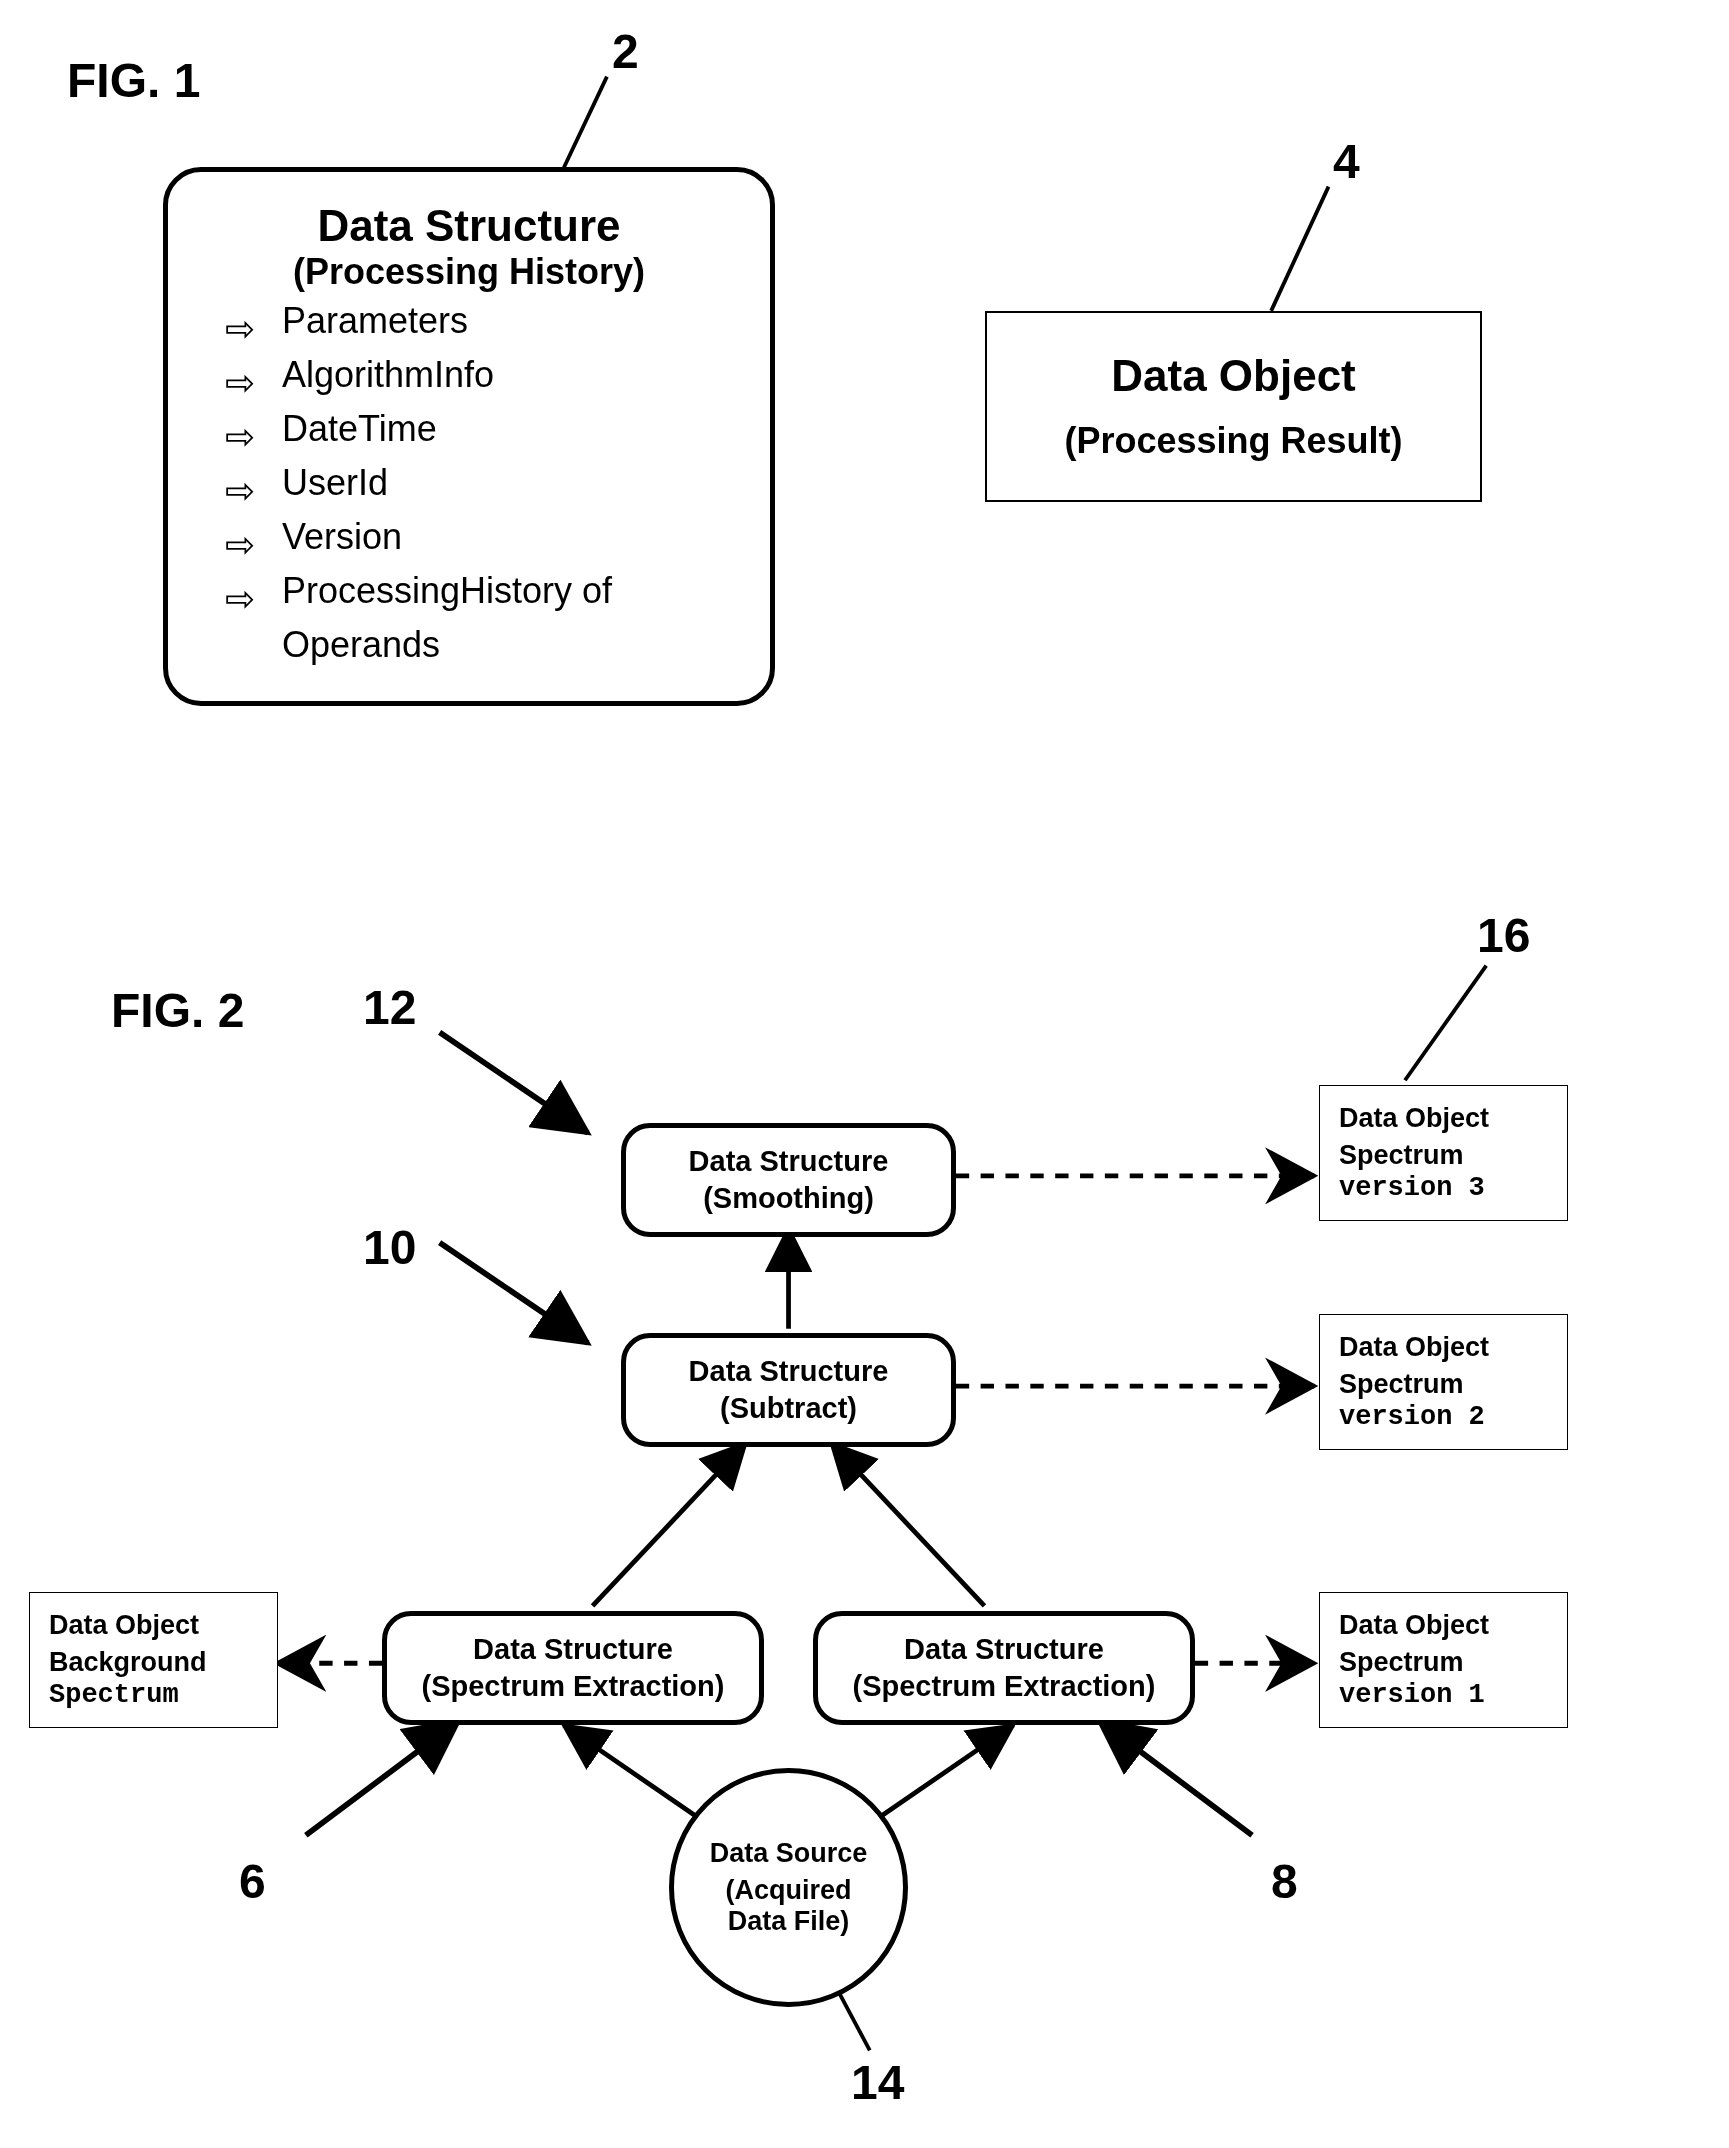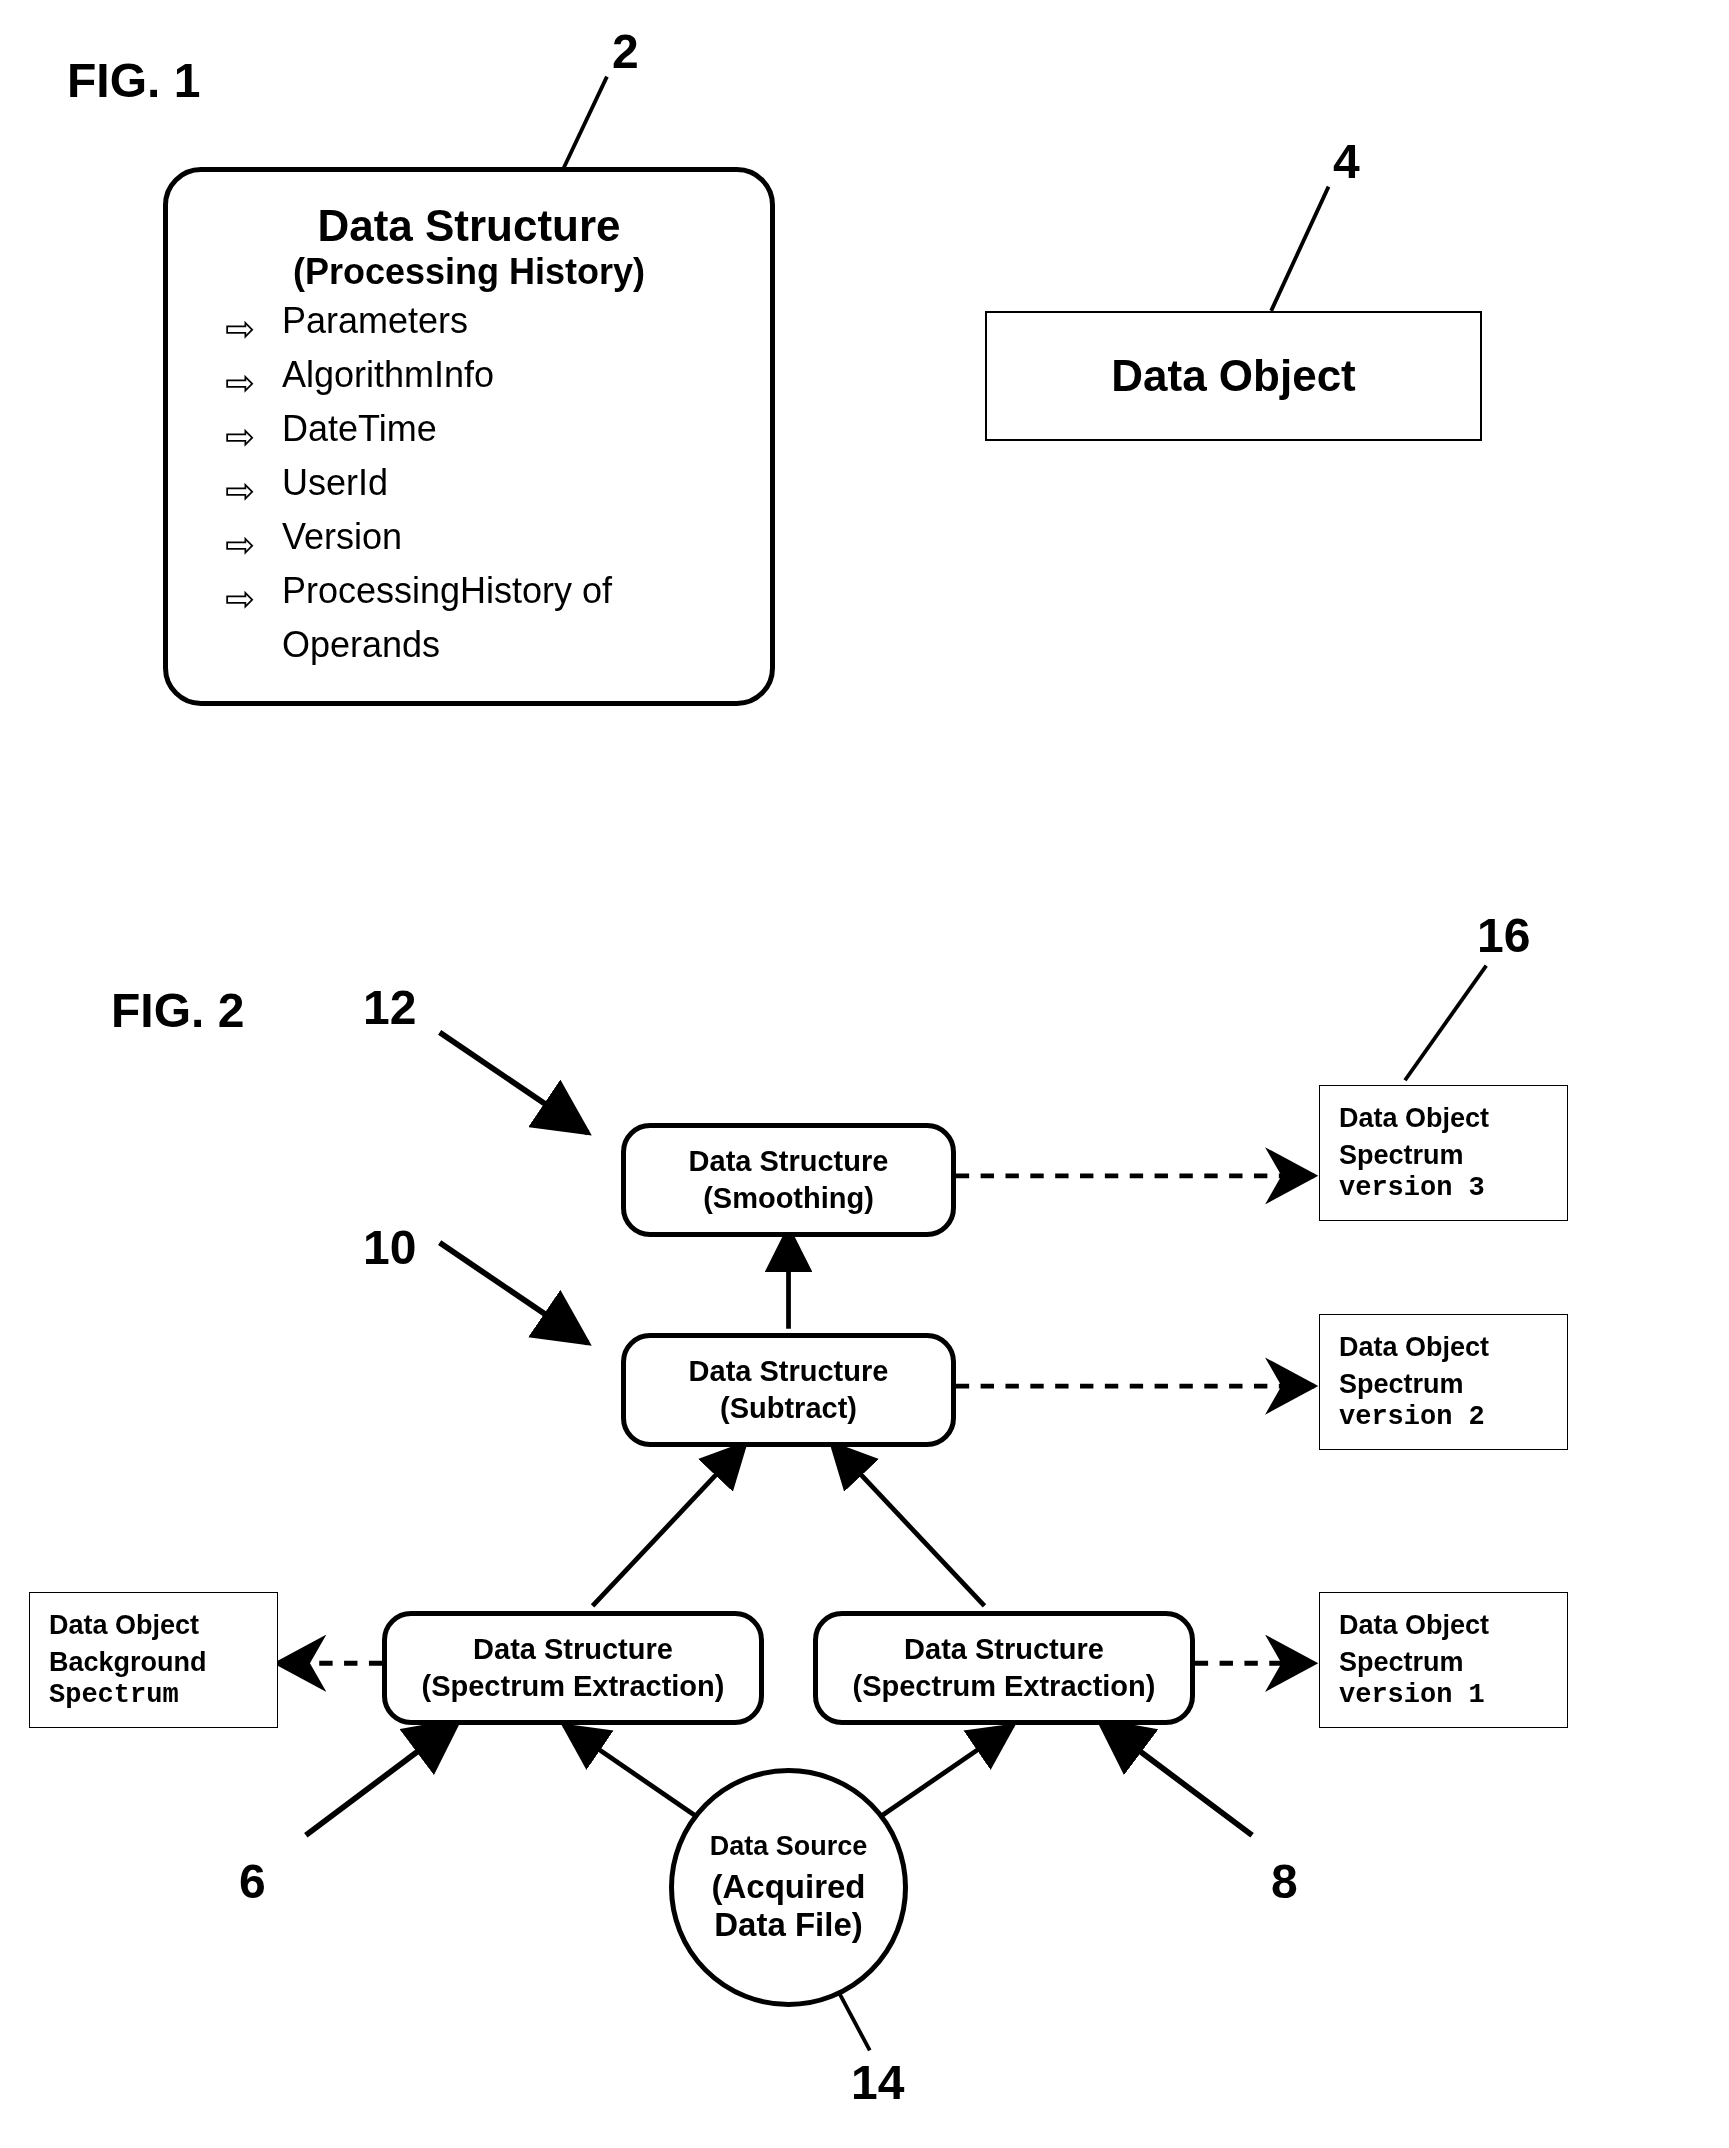--- a/index.html
+++ b/index.html
@@ -127,21 +127,21 @@
     display: flex;
     flex-direction: column;
     align-items: center;
     justify-content: center;
   }
   .node-src .l1 {
     font-size: 27px;
     font-weight: bold;
   }
   .node-src .l2 {
-    font-size: 33px;
+    font-size: 27px;
     font-weight: bold;
     margin-top: 5.7px;
   }
   svg.overlay {
     position: absolute;
     left: 0; top: 0;
     width: 1729px;
     height: 2149px;
     pointer-events: none;
   }
@@ -201,20 +201,21 @@
       <li><span class="arrow">⇨</span><span>AlgorithmInfo</span></li>
       <li><span class="arrow">⇨</span><span>DateTime</span></li>
       <li><span class="arrow">⇨</span><span>UserId</span></li>
       <li><span class="arrow">⇨</span><span>Version</span></li>
       <li><span class="arrow">⇨</span><span>ProcessingHistory of Operands</span></li>
     </ul>
   </div>
 
   <div class="box-do" style="left:985px; top:311px; width:497px;">
     <div class="title1">Data Object</div>
+    <div class="title2">(Processing Result)</div>
   </div>
 
   <div class="fig-label" style="left:67px; top:983px;margin-left:44px;">FIG. 2</div>
 
   <div class="ref-num" style="left:363px; top:980px;">12</div>
   <div class="ref-num" style="left:363px; top:1220px;">10</div>
   <div class="ref-num" style="left:239px; top:1854px;">6</div>
   <div class="ref-num" style="left:1271px; top:1854px;">8</div>
   <div class="ref-num" style="left:1477px; top:908px;">16</div>
   <div class="ref-num" style="left:851px; top:2055px;">14</div>

